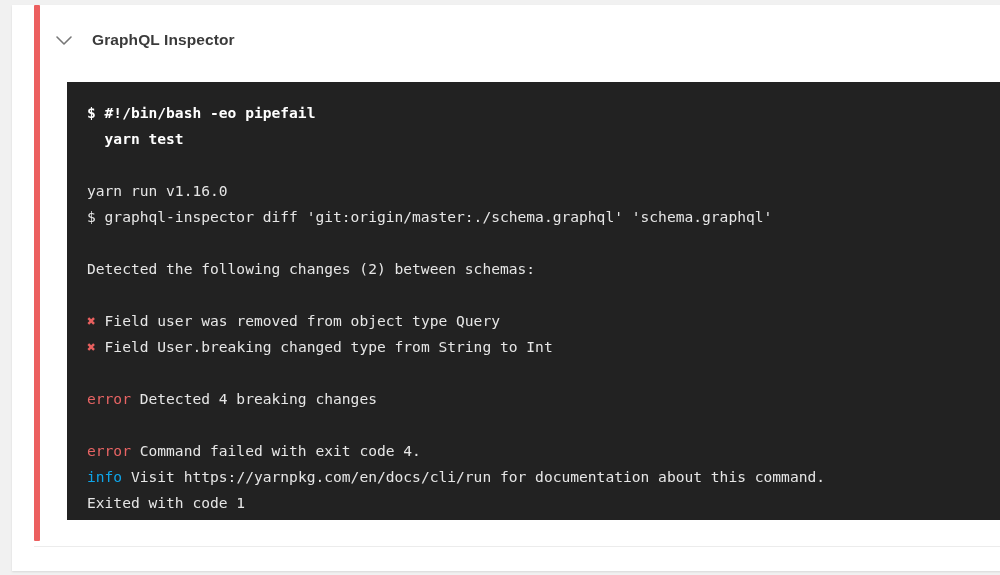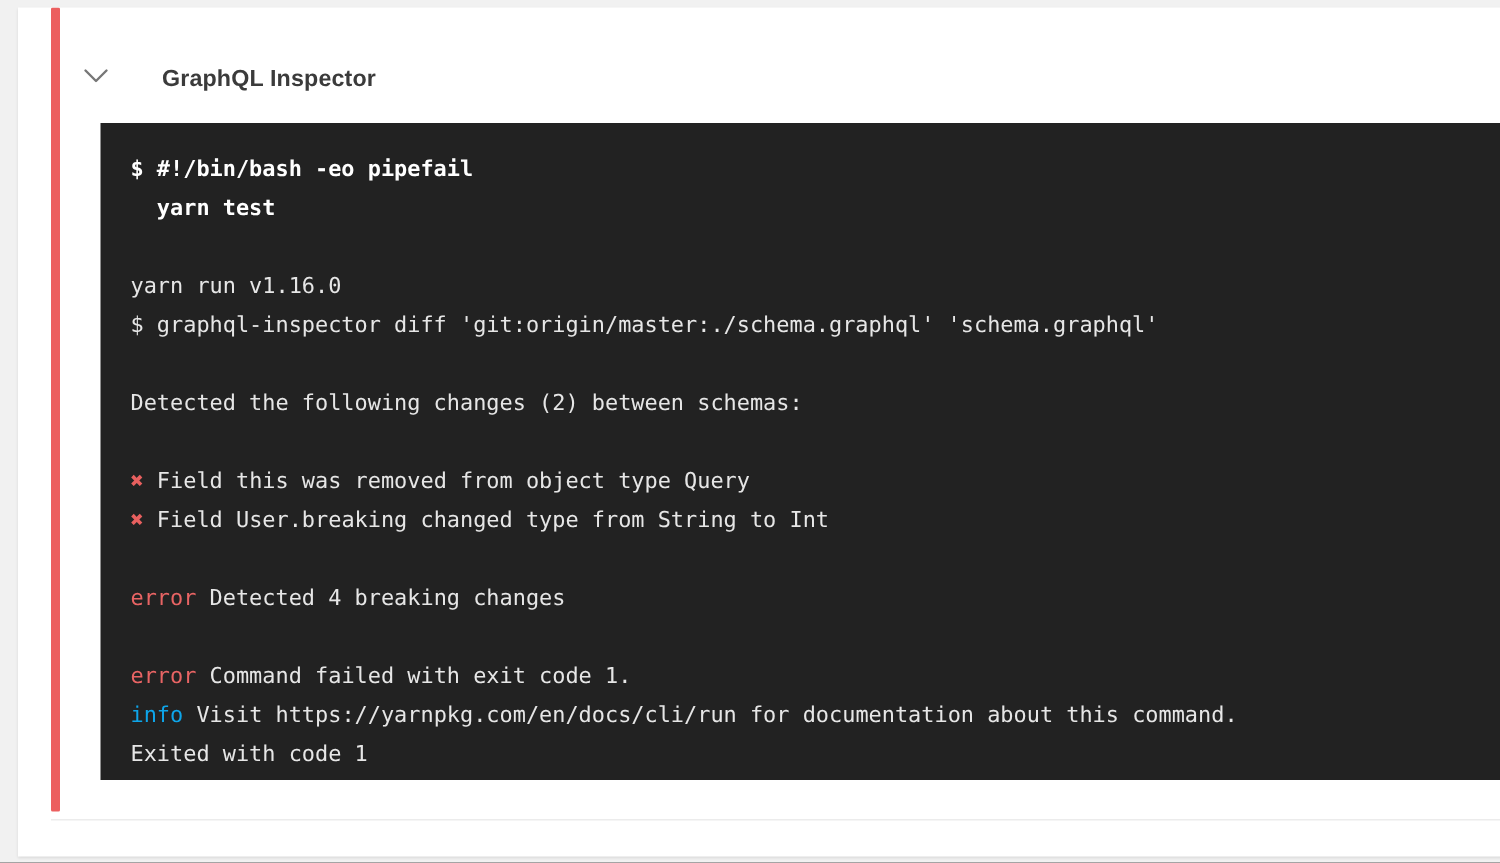--- a/index.html
+++ b/index.html
@@ -46,22 +46,22 @@
     border-radius: 1px;
   }
 
   
   .step-header {
     position: absolute;
     left: 40px;
     top: 13px;
     height: 44px;
     display: flex;
-    align-items: flex-end;
-    gap: 32px;
+    align-items: center;
+    gap: 16px;
   }
   .chevron-icon {
     width: 24px;
     height: 24px;
     display: block;
     flex: none;
   }
   .chevron-icon svg { display: block; }
   .step-title {
     font-size: 15.5px;
@@ -142,26 +142,26 @@
     <div class="terminal">
       <div id="term-body">
           <div class="term-line cmd">$ #!/bin/bash -eo pipefail</div>
           <div class="term-line cmd">  yarn test</div>
           <div class="term-line blank"> </div>
           <div class="term-line">yarn run v1.16.0</div>
           <div class="term-line">$ graphql-inspector diff 'git:origin/master:./schema.graphql' 'schema.graphql'</div>
           <div class="term-line blank"> </div>
           <div class="term-line">Detected the following changes (2) between schemas:</div>
           <div class="term-line blank"> </div>
-          <div class="term-line"><span class="tok-mark">✖</span><span class="tok-text"> Field this was removed from object type Query</span></div>
+          <div class="term-line"><span class="tok-mark">✖</span><span class="tok-text"> Field user was removed from object type Query</span></div>
           <div class="term-line"><span class="tok-mark">✖</span><span class="tok-text"> Field User.breaking changed type from String to Int</span></div>
           <div class="term-line blank"> </div>
           <div class="term-line"><span class="tok-error">error</span><span class="tok-text"> Detected 4 breaking changes</span></div>
           <div class="term-line blank"> </div>
-          <div class="term-line"><span class="tok-error">error</span><span class="tok-text"> Command failed with exit code 1.</span></div>
+          <div class="term-line"><span class="tok-error">error</span><span class="tok-text"> Command failed with exit code 4.</span></div>
           <div class="term-line"><span class="tok-info">info</span><span class="tok-text"> Visit https://yarnpkg.com/en/docs/cli/run for documentation about this command.</span></div>
           <div class="term-line">Exited with code 1</div>
         </div>
     </div>
 
     <div class="step-divider"></div>
   </div>
 
 </div>
 

